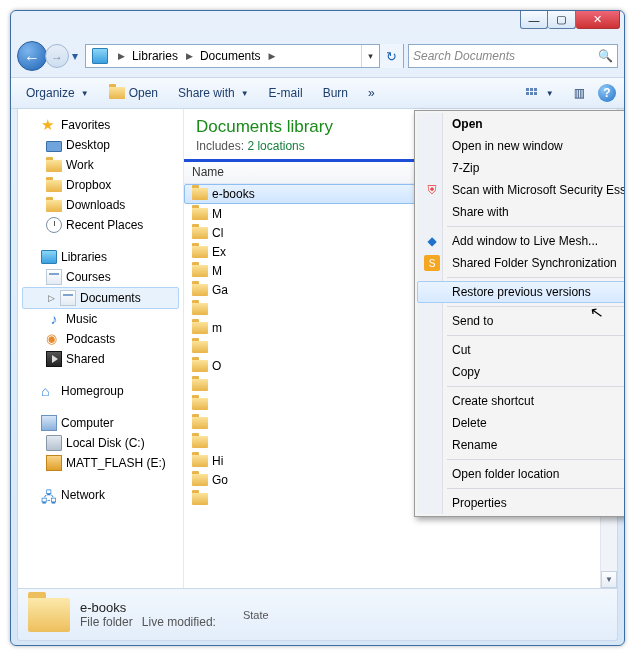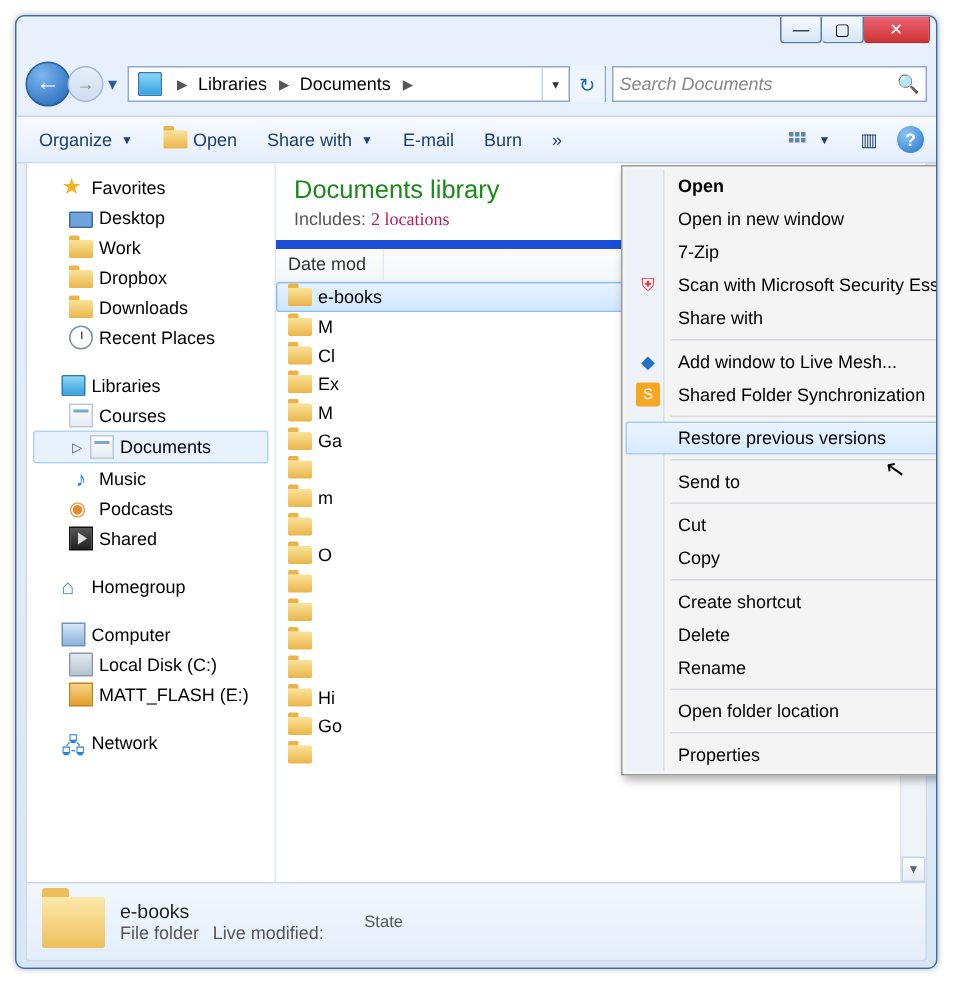--- a/index.html
+++ b/index.html
@@ -60,24 +60,24 @@
   .ticon.home { color:#2a7fd5; font-size:14px; line-height:16px;}
   .ticon.comp { background:linear-gradient(#d7e6f7,#8ab1dc); border:1px solid #6a93c0;}
   .ticon.disk { background:linear-gradient(#e3e9f0,#b6c2d0); border:1px solid #8a97a8; border-radius:1px;}
   .ticon.usb { background:linear-gradient(#f8d488,#e09f2a); border:1px solid #c2831a;}
   .ticon.net { color:#2a7fd5; font-size:14px;}
   .ticon.monitor { background:#6fa4dc; border:1px solid #3a6da3; height:11px; margin-top:2px; border-radius:1px;}
   .ticon.clock { border:1px solid #7a8fa8; border-radius:50%; position:relative; background:#fff;}
   .ticon.clock::after { content:""; position:absolute; left:7px; top:3px; width:1px; height:5px; background:#555;}
   
   .main { flex:1; display:flex; flex-direction:column; position:relative;}
-  .libhead { padding:8px 12px 6px; border-bottom:6px solid #1d4ed8; display:flex; justify-content:space-between; align-items:flex-start;}
+  .libhead { padding:8px 12px 6px; border-bottom:3px solid #1d4ed8; display:flex; justify-content:space-between; align-items:flex-start;}
   .libhead h1 { color:#1a8a1a; font-size:17px; font-weight:normal; }
   .libhead .sub { color:#555; margin-top:2px; }
-  .libhead .sub a { color:#be185d; text-decoration:none;font-family:Liberation Serif, serif;}
+  .libhead .sub a { color:#15803d; text-decoration:none;}
   .arrange { color:#555; margin-top:6px; }
   .arrange .val { color:#1e63c9; }
   
   .cols { display:flex; height:22px; border-bottom:1px solid #e2e9f2; background:linear-gradient(#fdfdfe,#f2f5f9); }
   .col { padding:3px 8px; border-right:1px solid #e2e9f2; color:#333;}
   .col.name { flex:1; }
   .col.date { width:72px; }
   
   .rows { flex:1; overflow:hidden; position:relative; }
   .row { display:flex; align-items:center; height:19px; padding:0 8px; }
@@ -277,20 +277,21 @@
             <span>Includes:</span>
             <a href="#">2 locations</a>
           </div>
         </div>
         <div class="arrange">
           <span>Arrange by:</span>&nbsp;
           <span class="val"><span>Folder</span> ▼</span>
         </div>
       </div>
       <div class="cols">
+        <div class="col name">Name</div>
         <div class="col date">Date mod</div>
       </div>
       <div class="rows" id="rows">
         <div class="row selected">
             <span class="r-icon"></span>
             <span class="r-name">e-books</span>
             <span class="r-date">2/5/2010</span>
           </div>
           <div class="row">
             <span class="r-icon"></span>

